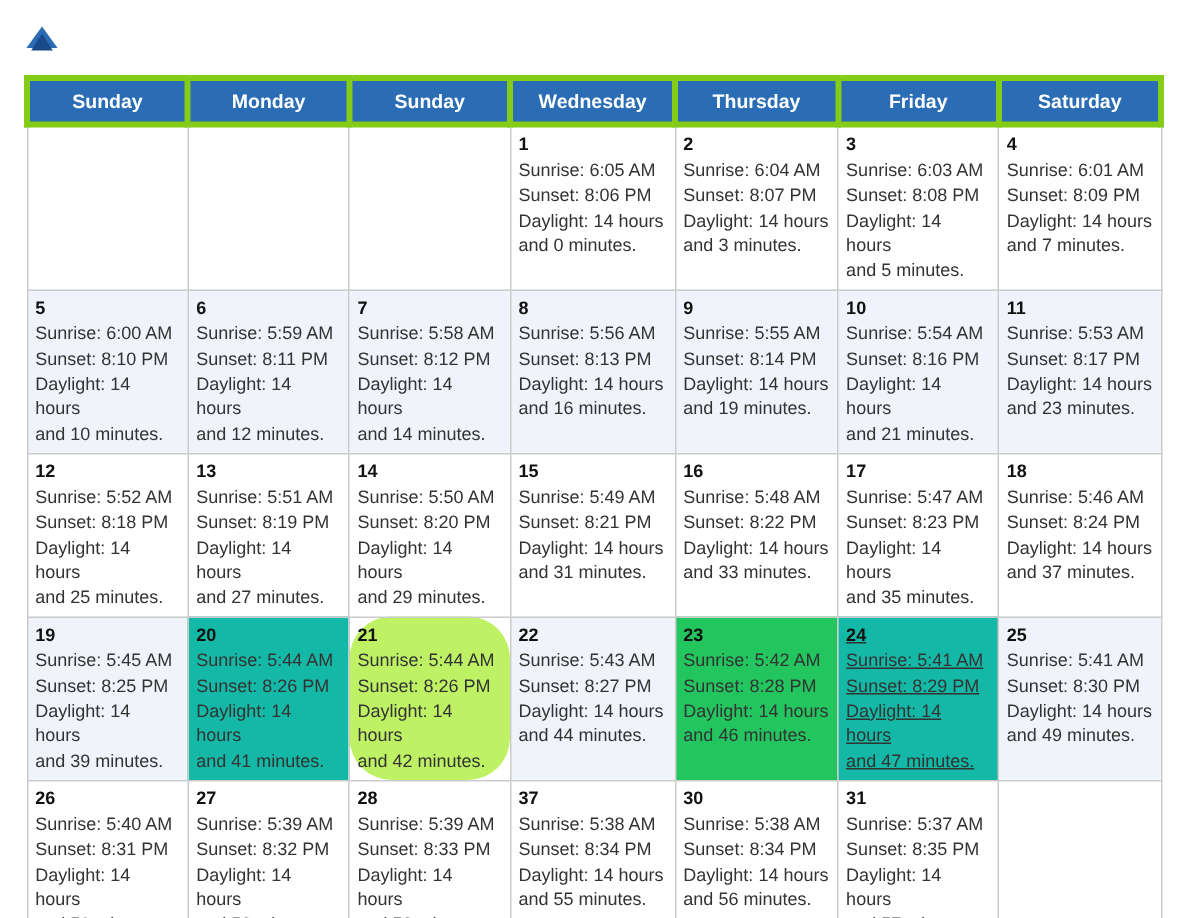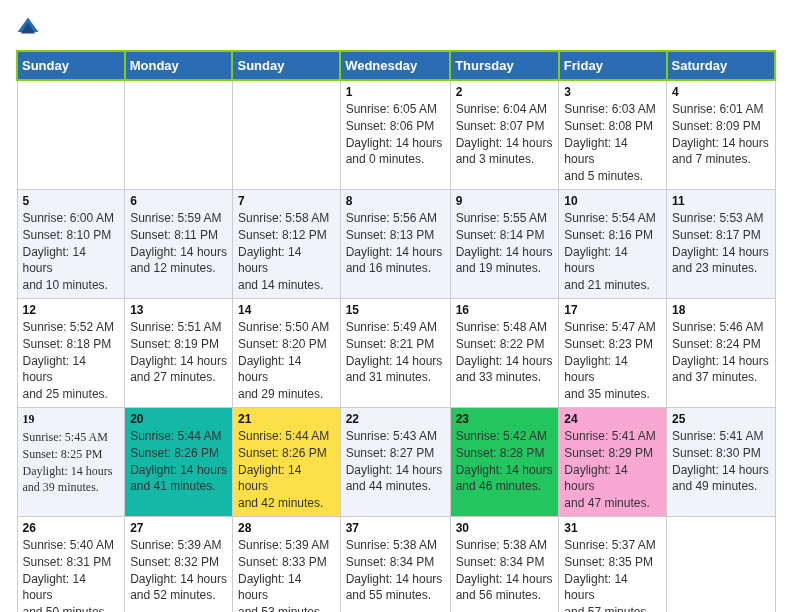--- a/index.html
+++ b/index.html
@@ -51,22 +51,22 @@
       width: 100%;
       border-collapse: collapse;
       border: 1px solid #ccc;
     }
     .calendar th {
       background-color: #2a6db5;
       color: #fff;
       font-size: 13px;
       font-weight: bold;
       padding: 6px 4px;
-      text-align: left;
-      border: 2px solid #84cc16;
+      text-align: center;
+      border: 4px solid #84cc16;
     }
     .calendar td {
       vertical-align: top;
       border: 1px solid #ccc;
       padding: 4px 5px;
       width: 113px;
       min-height: 80px;
       background: #fff;
       font-size: 10.5px;
       color: #333;
@@ -197,41 +197,41 @@
         <td>
           <div class="day-num">17</div>
           <div class="day-info">Sunrise: 5:47 AM<br>Sunset: 8:23 PM<br>Daylight: 14 hours<br>and 35 minutes.</div>
         </td>
         <td>
           <div class="day-num">18</div>
           <div class="day-info">Sunrise: 5:46 AM<br>Sunset: 8:24 PM<br>Daylight: 14 hours<br>and 37 minutes.</div>
         </td>
       </tr>
       <tr>
-        <td style="background: rgb(240, 244, 250); font-family: Liberation Serif, serif;">
+        <td style="background: rgb(240, 244, 250);">
           <div class="day-num">19</div>
           <div class="day-info">Sunrise: 5:45 AM<br>Sunset: 8:25 PM<br>Daylight: 14 hours<br>and 39 minutes.</div>
         </td>
         <td style="background: #14b8a6;">
           <div class="day-num">20</div>
           <div class="day-info">Sunrise: 5:44 AM<br>Sunset: 8:26 PM<br>Daylight: 14 hours<br>and 41 minutes.</div>
         </td>
-        <td style="background: #fde047;">
+        <td style="background: #bef264; border-radius: 28px;">
           <div class="day-num">21</div>
           <div class="day-info">Sunrise: 5:44 AM<br>Sunset: 8:26 PM<br>Daylight: 14 hours<br>and 42 minutes.</div>
         </td>
         <td style="background: rgb(240, 244, 250);">
           <div class="day-num">22</div>
           <div class="day-info">Sunrise: 5:43 AM<br>Sunset: 8:27 PM<br>Daylight: 14 hours<br>and 44 minutes.</div>
         </td>
         <td style="background: #22c55e;">
           <div class="day-num">23</div>
           <div class="day-info">Sunrise: 5:42 AM<br>Sunset: 8:28 PM<br>Daylight: 14 hours<br>and 46 minutes.</div>
         </td>
-        <td style="background: #f9a8d4;">
+        <td style="background: #14b8a6; text-decoration: underline;">
           <div class="day-num">24</div>
           <div class="day-info">Sunrise: 5:41 AM<br>Sunset: 8:29 PM<br>Daylight: 14 hours<br>and 47 minutes.</div>
         </td>
         <td style="background: rgb(240, 244, 250);">
           <div class="day-num">25</div>
           <div class="day-info">Sunrise: 5:41 AM<br>Sunset: 8:30 PM<br>Daylight: 14 hours<br>and 49 minutes.</div>
         </td>
       </tr>
       <tr>
         <td>

